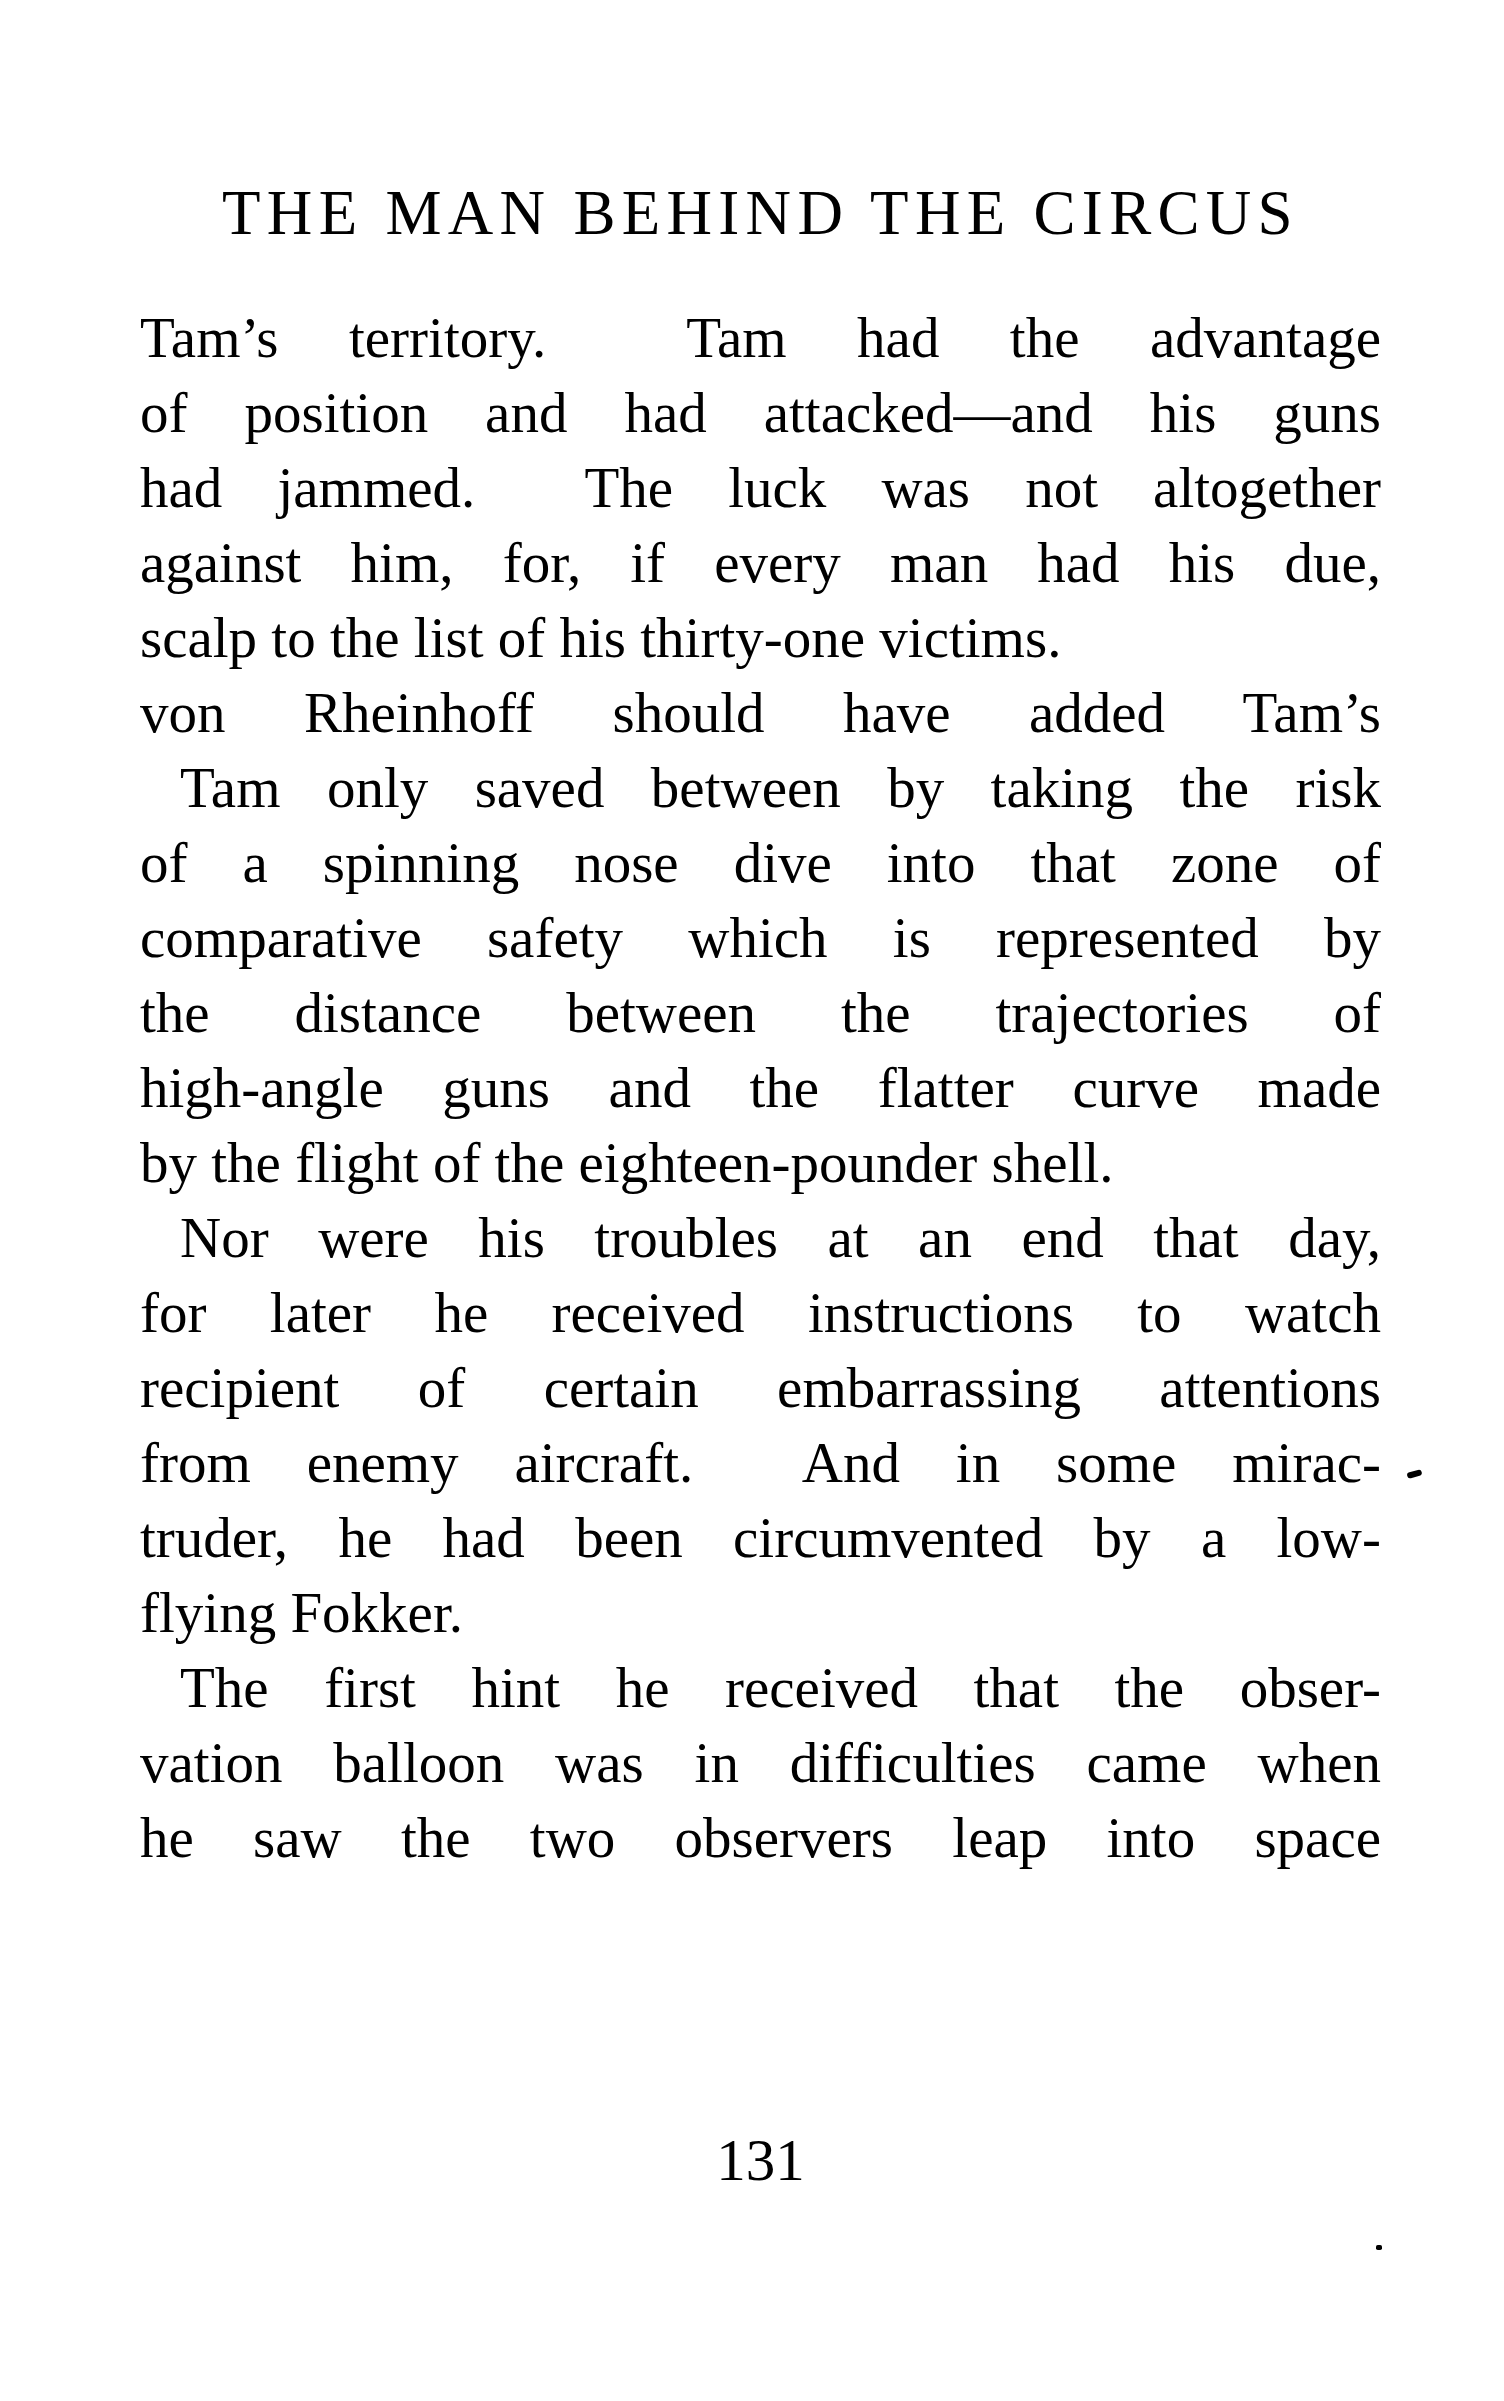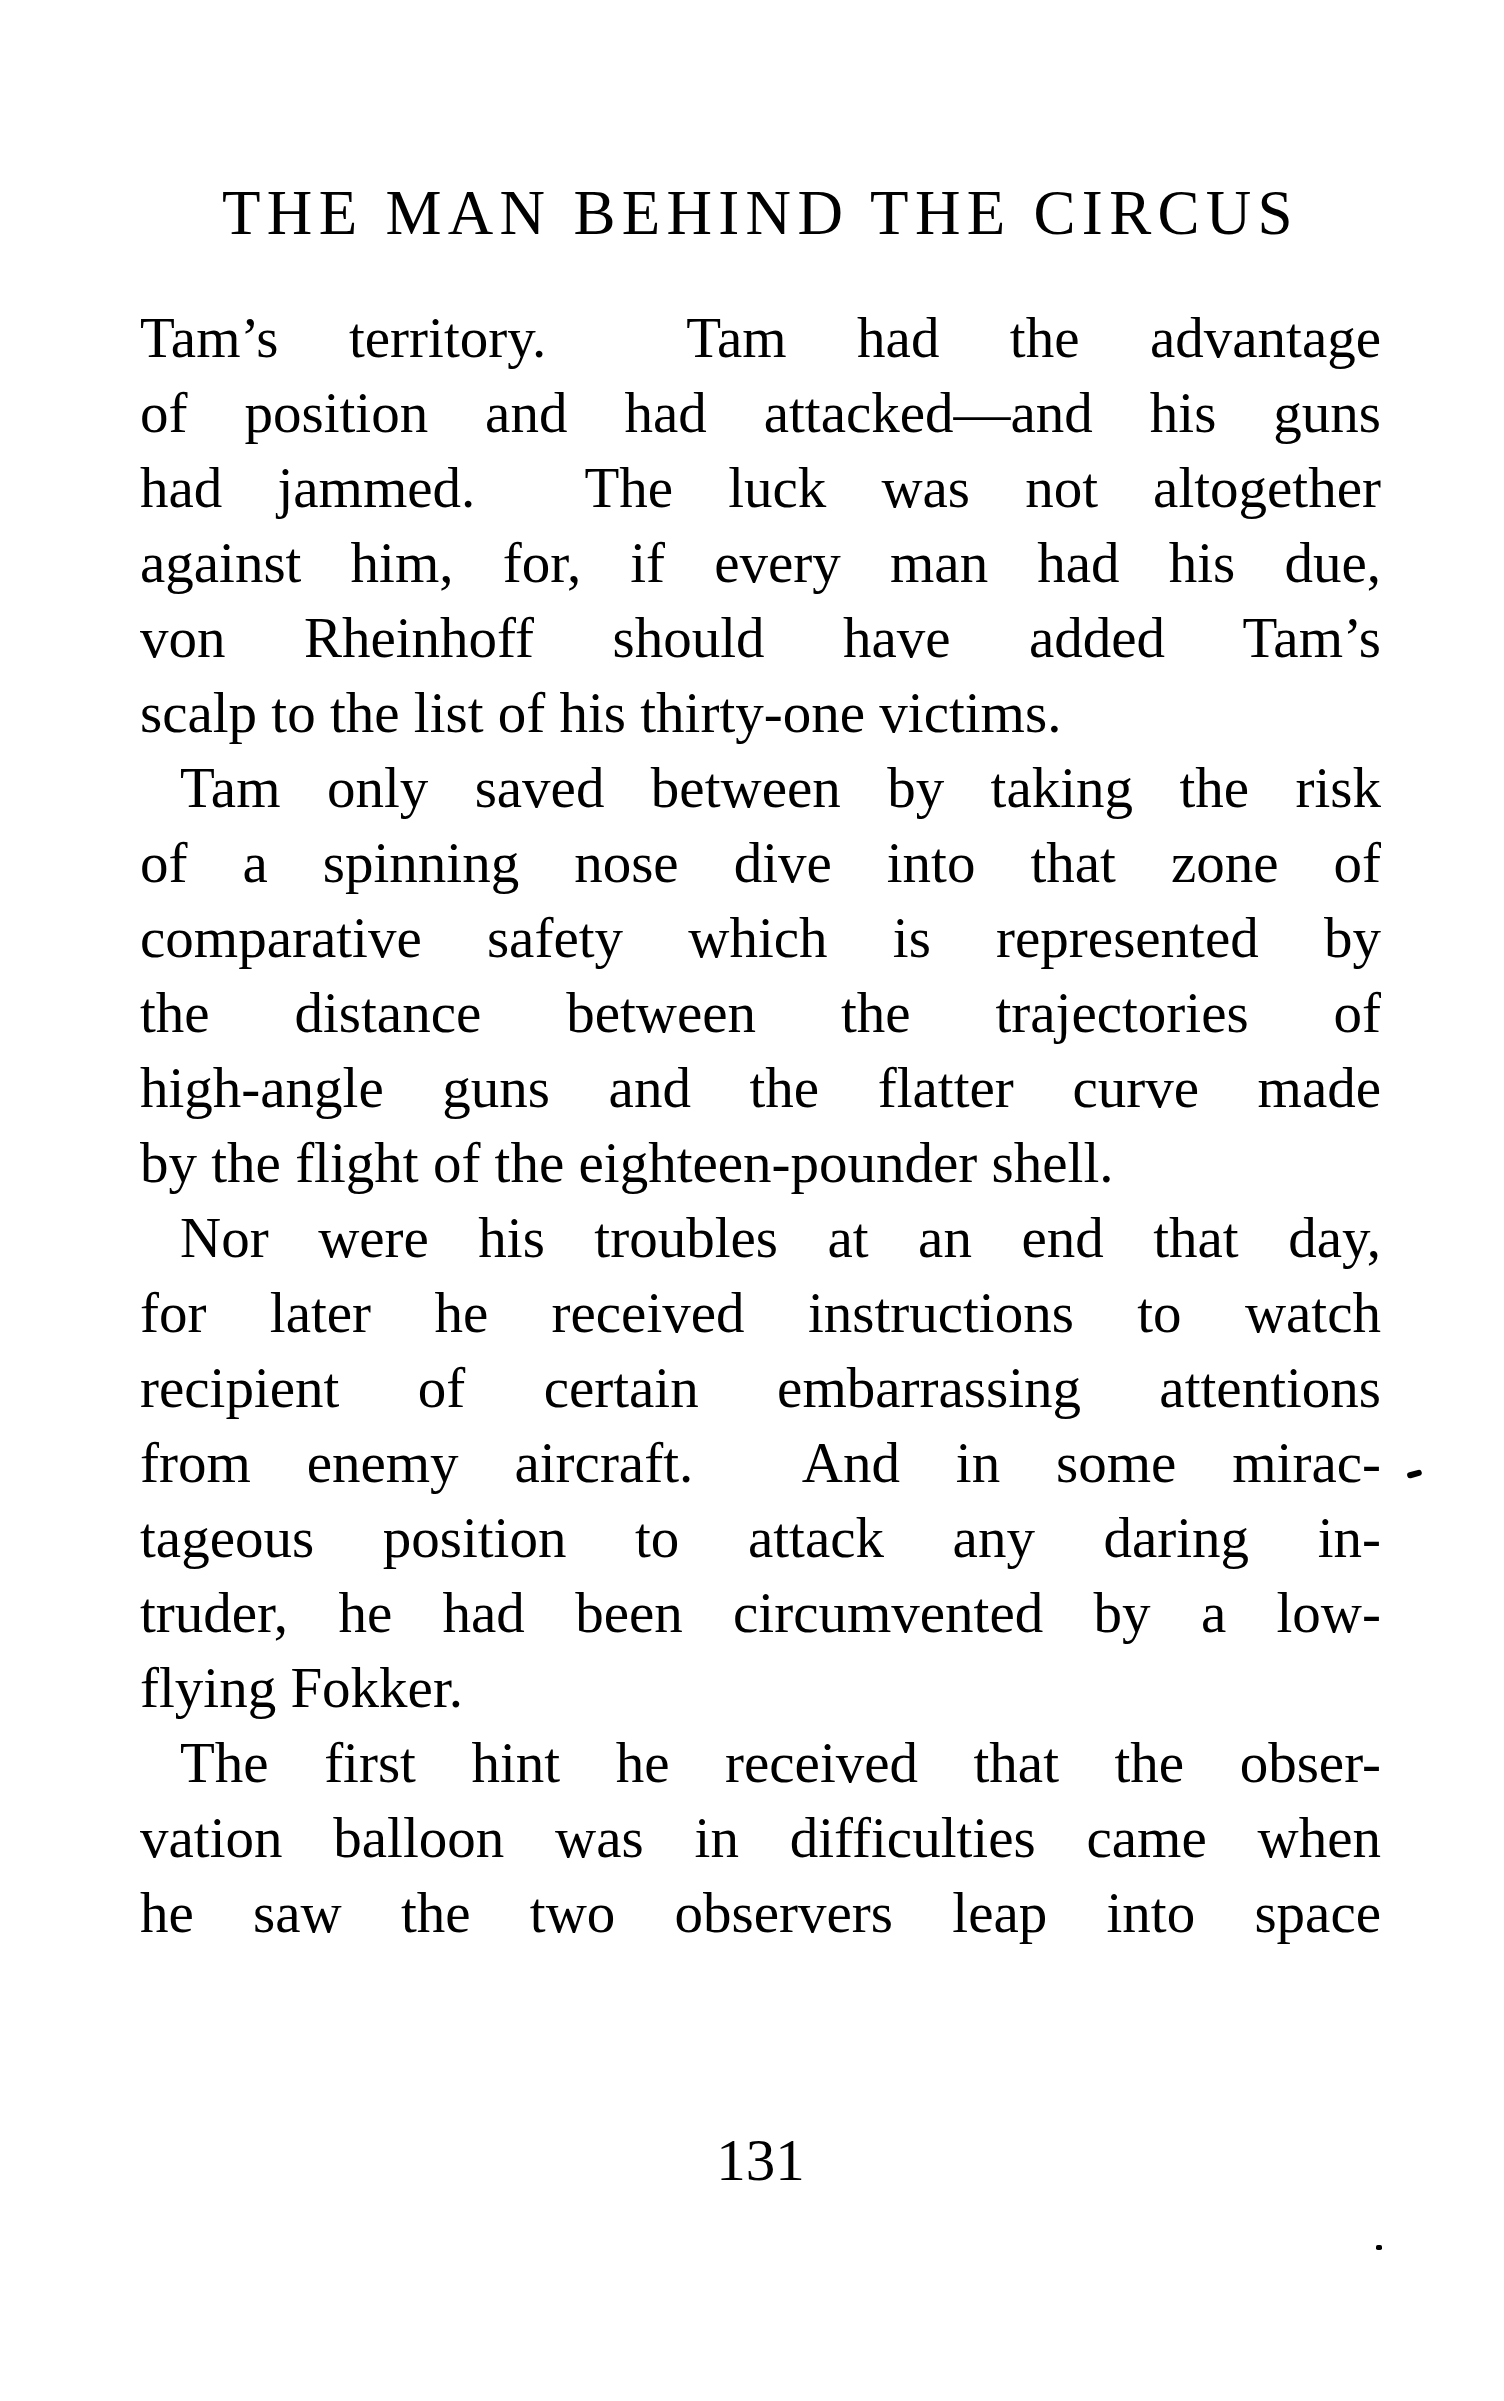--- a/index.html
+++ b/index.html
@@ -82,39 +82,38 @@
 
   <div class="heading">THE MAN BEHIND THE CIRCUS</div>
 
   <div class="body-block">
 
     <div class="paragraph">
       <div class="line">Tam’s territory.&nbsp; Tam had the advantage</div>
       <div class="line">of position and had attacked—and his guns</div>
       <div class="line">had jammed.&nbsp; The luck was not altogether</div>
       <div class="line">against him, for, if every man had his due,</div>
+      <div class="line end">scalp to the list of his thirty-one victims.</div>
       <div class="line">von Rheinhoff should have added Tam’s</div>
-      <div class="line end">scalp to the list of his thirty-one victims.</div>
     </div>
 
     <div class="paragraph">
       <div class="line indent">Tam only saved between by taking the risk</div>
       <div class="line">of a spinning nose dive into that zone of</div>
       <div class="line">comparative safety which is represented by</div>
       <div class="line">the distance between the trajectories of</div>
       <div class="line">high-angle guns and the flatter curve made</div>
       <div class="line end">by the flight of the eighteen-pounder shell.</div>
     </div>
 
     <div class="paragraph">
       <div class="line indent">Nor were his troubles at an end that day,</div>
       <div class="line">for later he received instructions to watch</div>
       <div class="line">recipient of certain embarrassing attentions</div>
       <div class="line">from enemy aircraft.&nbsp; And in some mirac-</div>
-      <div class="line">tageous position to attack any daring in-</div>
       <div class="line">truder, he had been circumvented by a low-</div>
       <div class="line end">flying Fokker.</div>
     </div>
 
     <div class="paragraph">
       <div class="line indent">The first hint he received that the obser-</div>
       <div class="line">vation balloon was in difficulties came when</div>
       <div class="line">he saw the two observers leap into space</div>
     </div>
 

